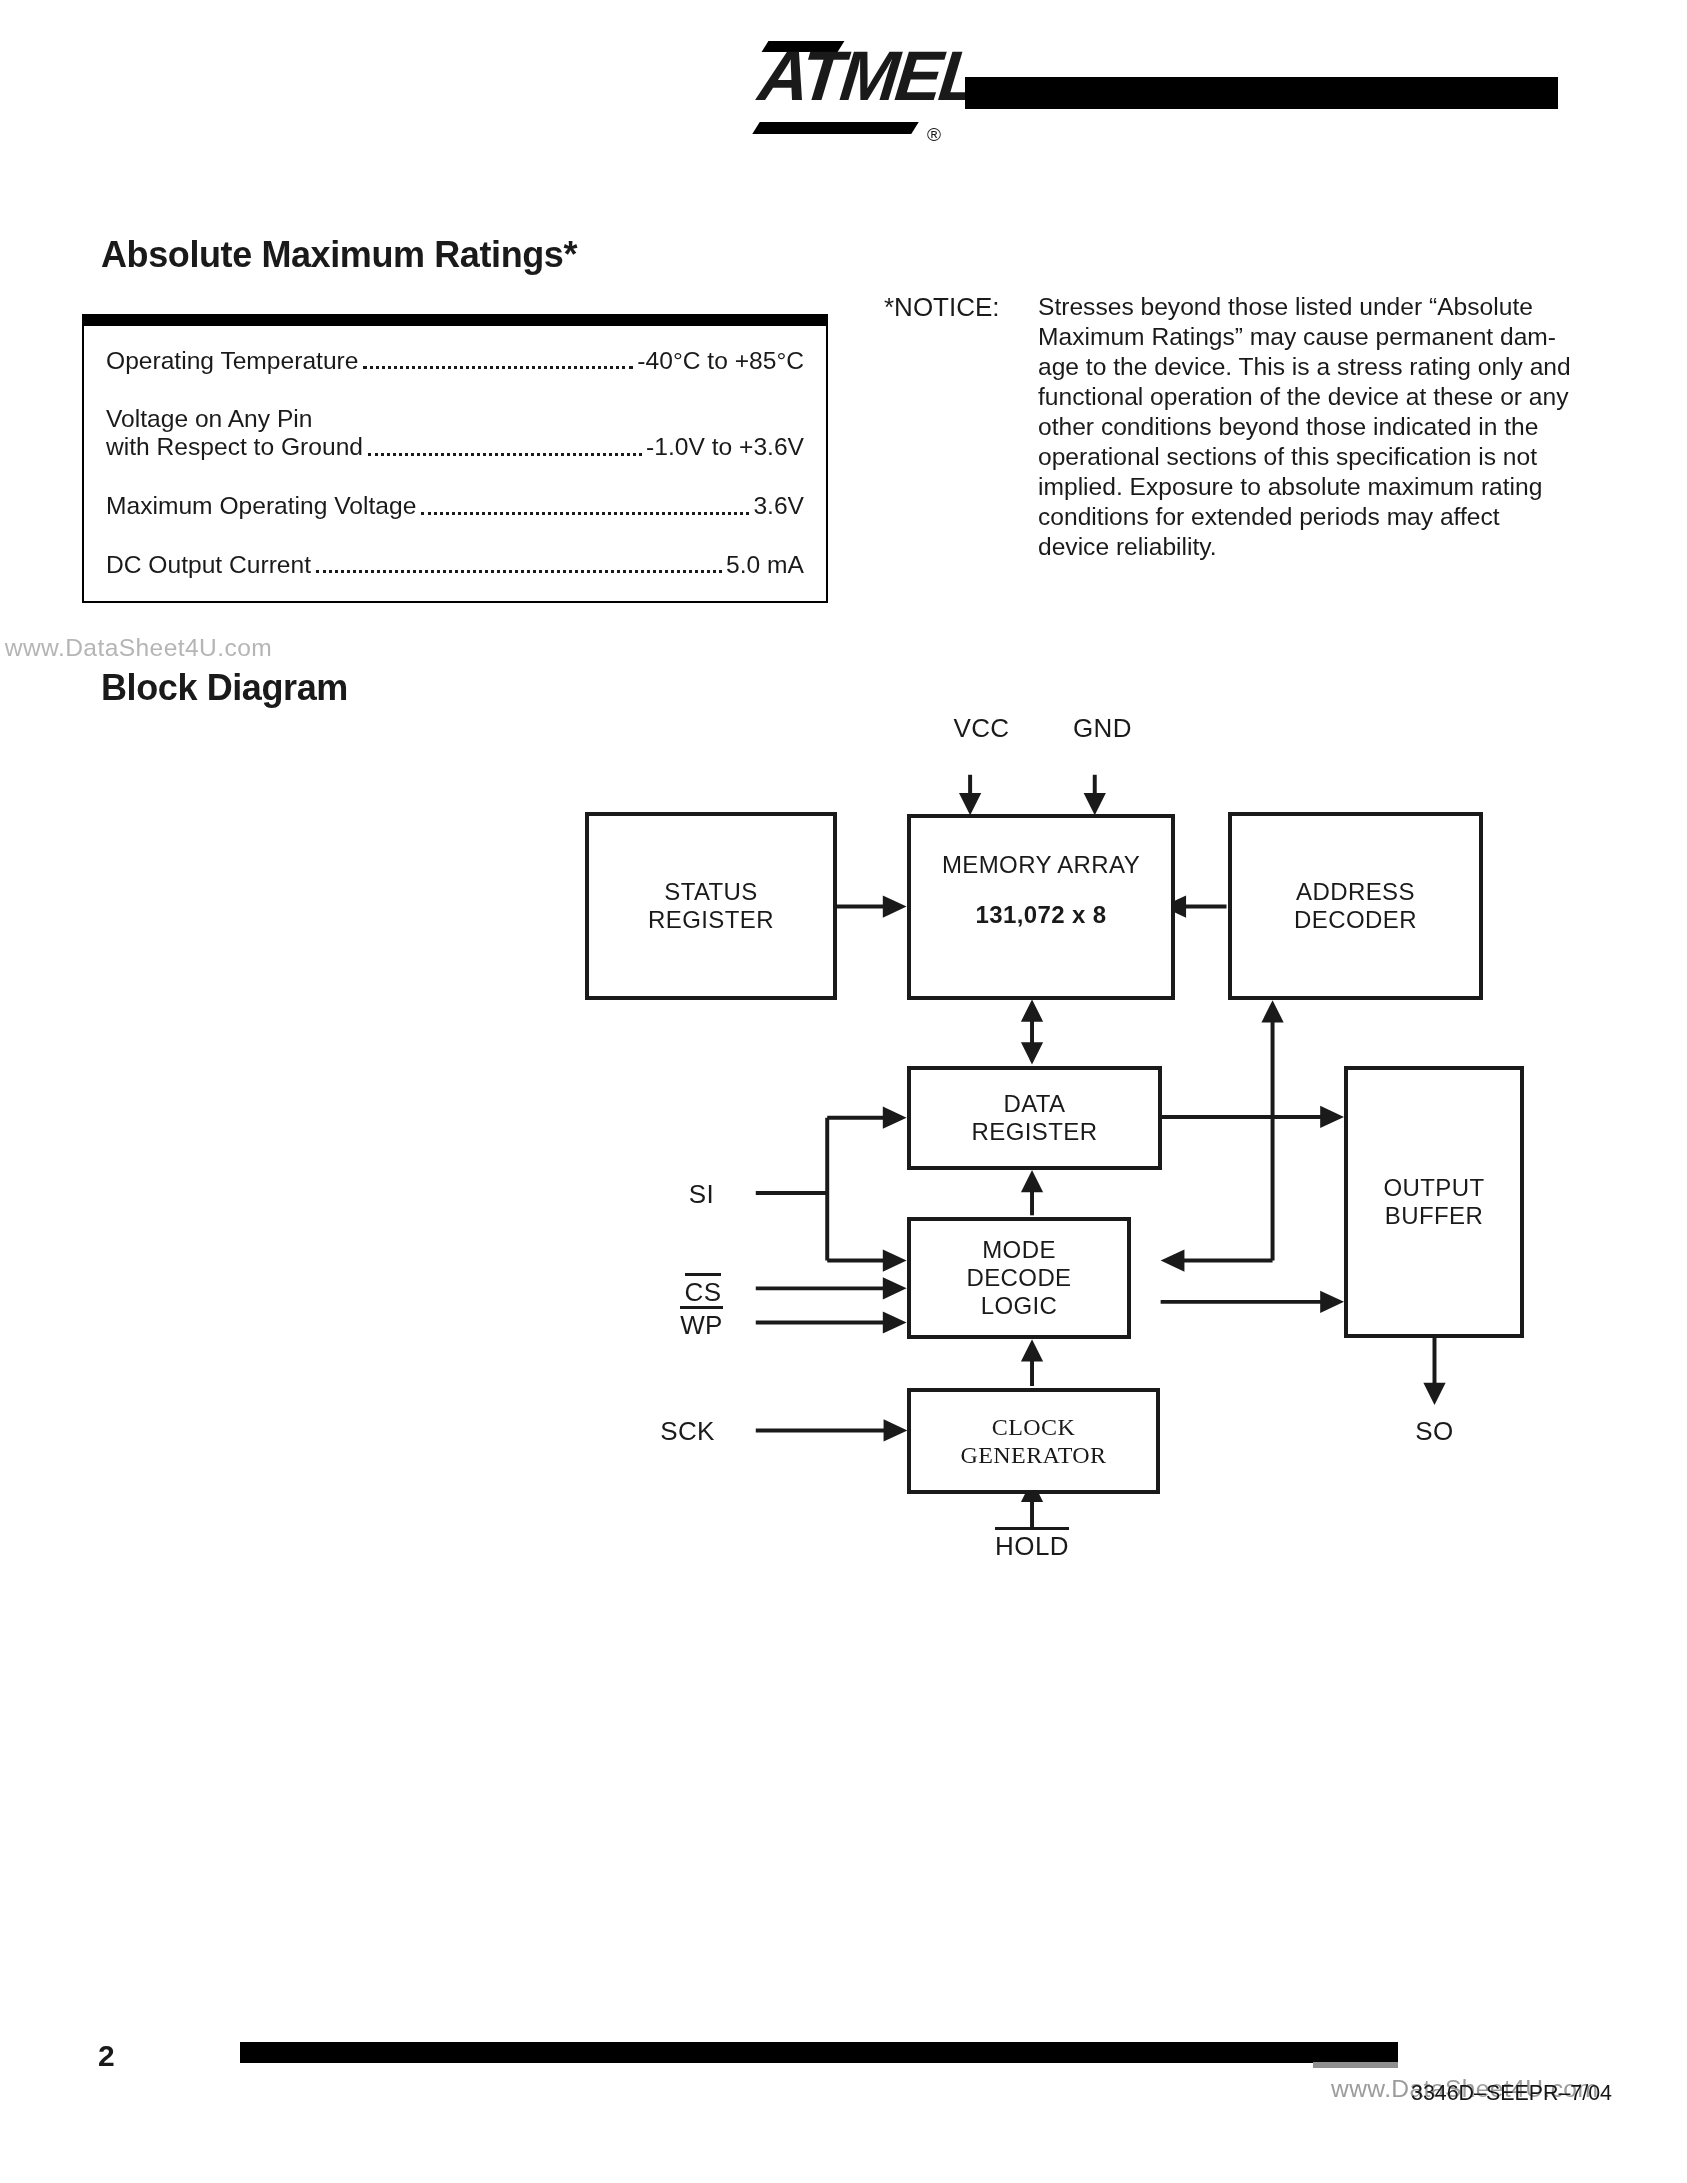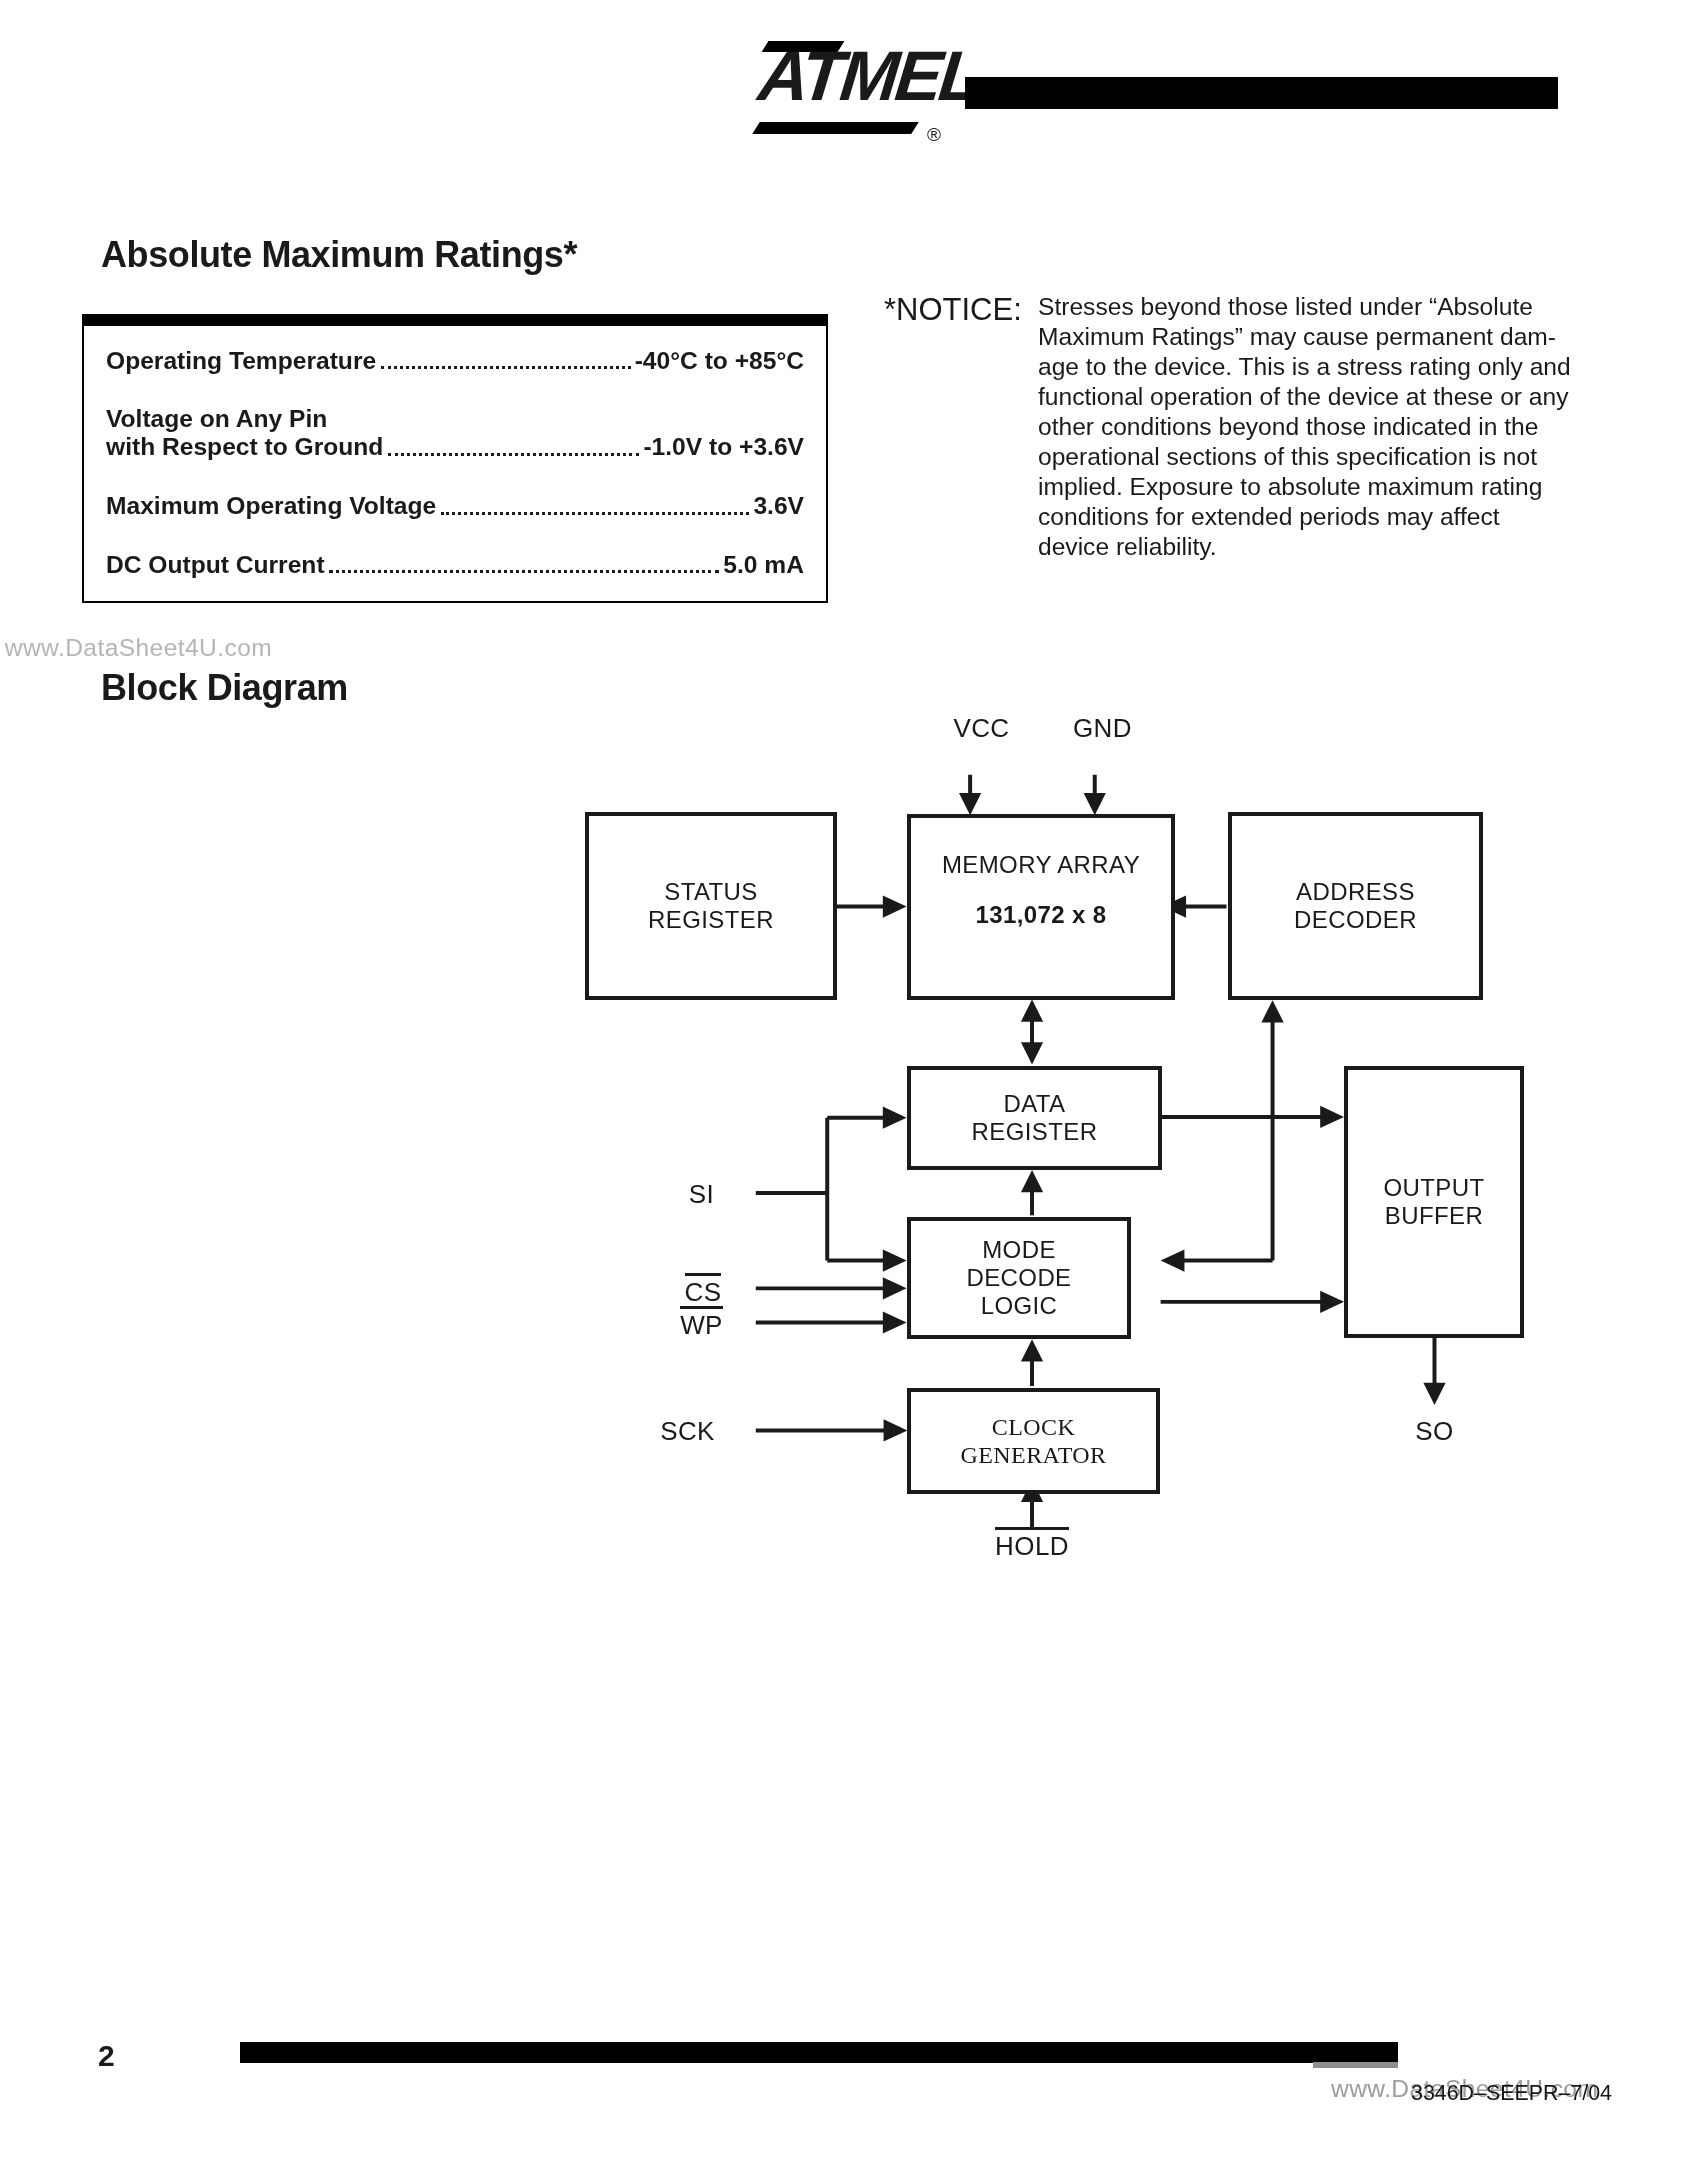--- a/index.html
+++ b/index.html
@@ -33,26 +33,26 @@
   .title2{left:101px;top:667px;}
 
   
   .ratings{
     left:82px;top:314px;width:746px;height:289px;box-sizing:border-box;
     border:2.4px solid #000;border-top:12.7px solid #000;
     padding:20.6px 22px 22px 22px;
     display:flex;flex-direction:column;justify-content:space-between;
     font-size:24.6px;
   }
-  .trow{display:flex;align-items:baseline;white-space:nowrap;font-weight:bold;}
+  .trow{display:flex;align-items:baseline;white-space:nowrap;}
   .leader{flex:1;border-bottom:3.2px dotted #1a1a1a;margin:0 4px 5.6px 4.8px;align-self:flex-end;}
   .row-group .trow + .trow{}
 
   
-  .notice-label{left:884px;top:292px;font-size:31px;}
+  .notice-label{left:884px;top:292px;font-size:26px;}
   .notice-text{left:1038px;top:292px;width:587px;font-size:24.6px;line-height:30px;}
 
   
   .watermark{left:4.8px;top:634px;font-size:24.6px;color:#b5b5b5;letter-spacing:0.4px;}
 
   
   .dsvg{left:0;top:0;}
   .dbox{
     box-sizing:border-box;border:4px solid #1a1a1a;background:#fff;
     display:flex;flex-direction:column;align-items:center;justify-content:center;

